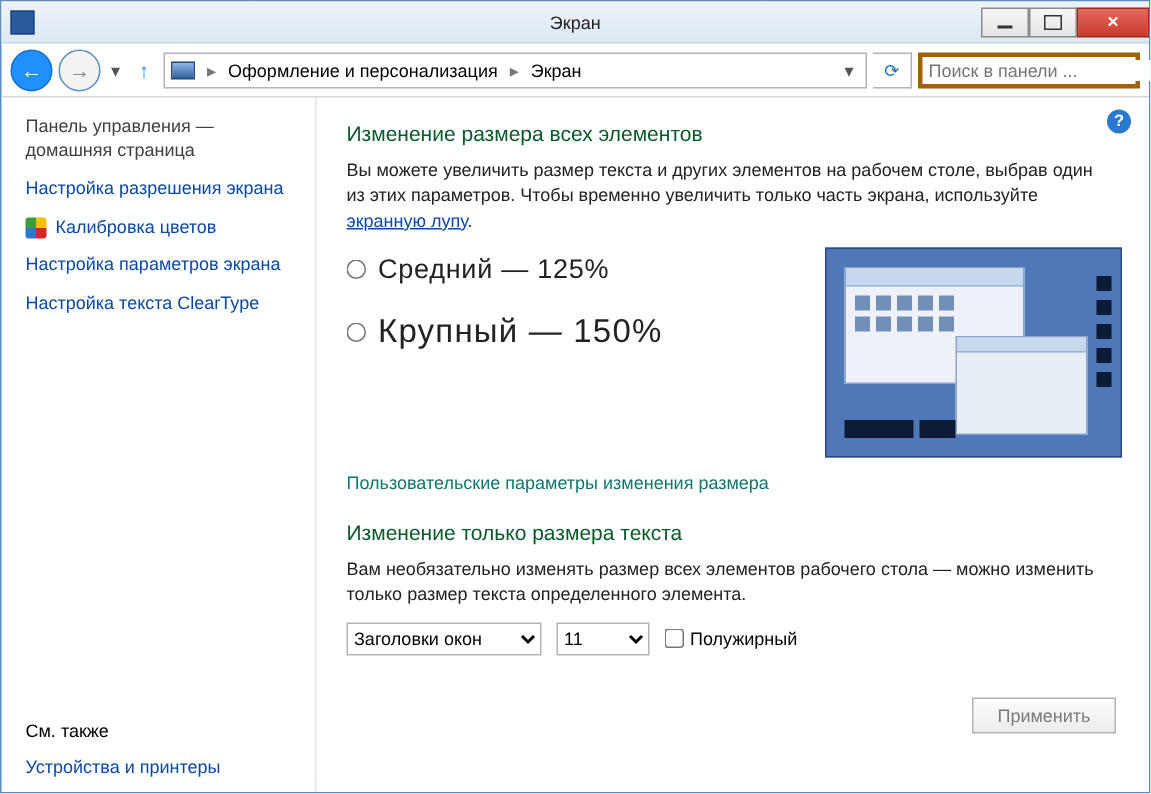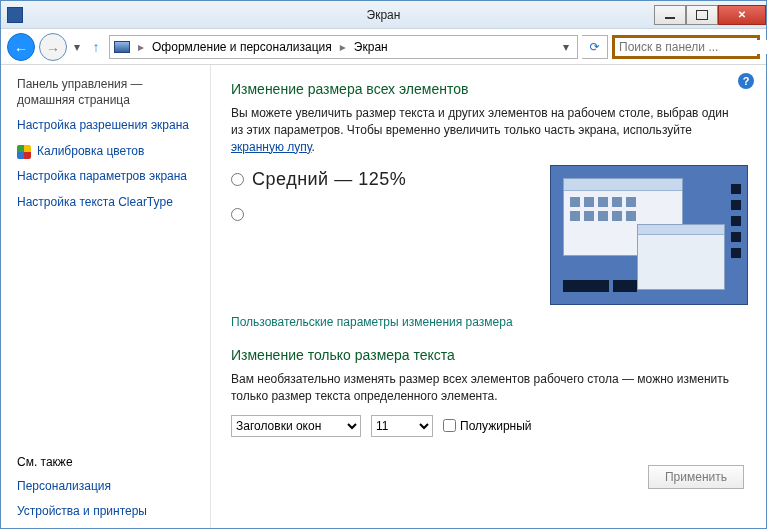--- a/index.html
+++ b/index.html
@@ -116,40 +116,40 @@
         <a>Калибровка цветов</a>
       </div>
       <div class="side-item">
           <a>Настройка параметров экрана</a>
         </div>
       <div class="side-item">
           <a>Настройка текста ClearType</a>
         </div>
 
       <div class="seealso">См. также</div>
-      <a>Персонализация</a>
       <a>Устройства и принтеры</a>
     </div>
 
     <div class="content">
       <div class="help-icon">?</div>
 
       <h2 class="section">Изменение размера всех элементов</h2>
       <p class="desc">
         <span>Вы можете увеличить размер текста и других элементов на рабочем столе, выбрав один из этих параметров. Чтобы временно увеличить только часть экрана, используйте </span><a href="#">экранную лупу</a><span>.</span>
       </p>
 
       <div class="sizes-row">
         <div class="radios">
           <label class="radio big1">
             <input type="radio" name="sz" style="">
             <span>Средний — 125%</span>
           </label>
           <label class="radio big2">
             <input type="radio" name="sz" style="">
+            <span>Крупный — 150%</span>
           </label>
         </div>
         <div class="preview">
           <div class="prev-win1">
               <div class="tb"></div>
             <div class="prev-grid">
                 <div></div>
                 <div></div>
                 <div></div>
                 <div></div>

